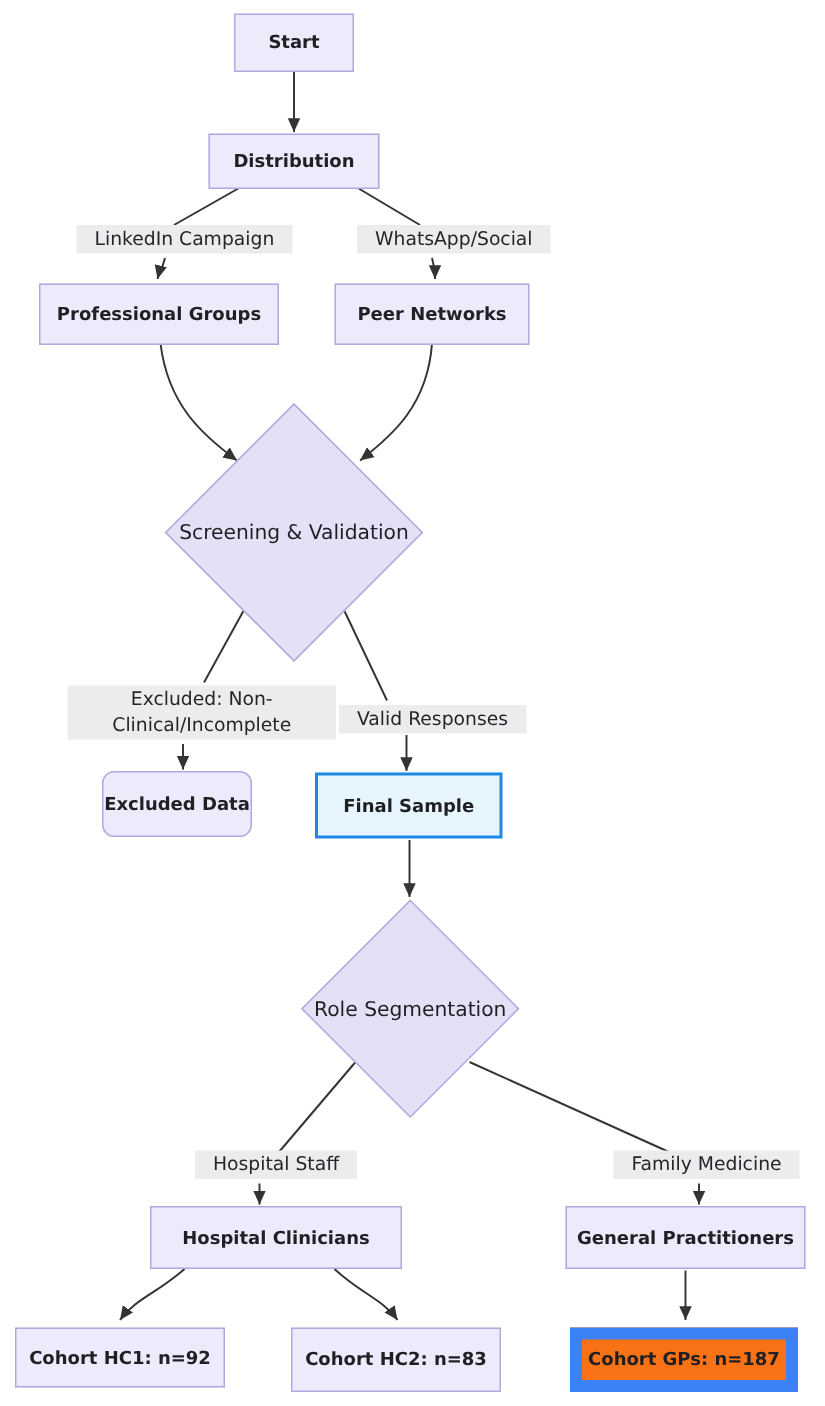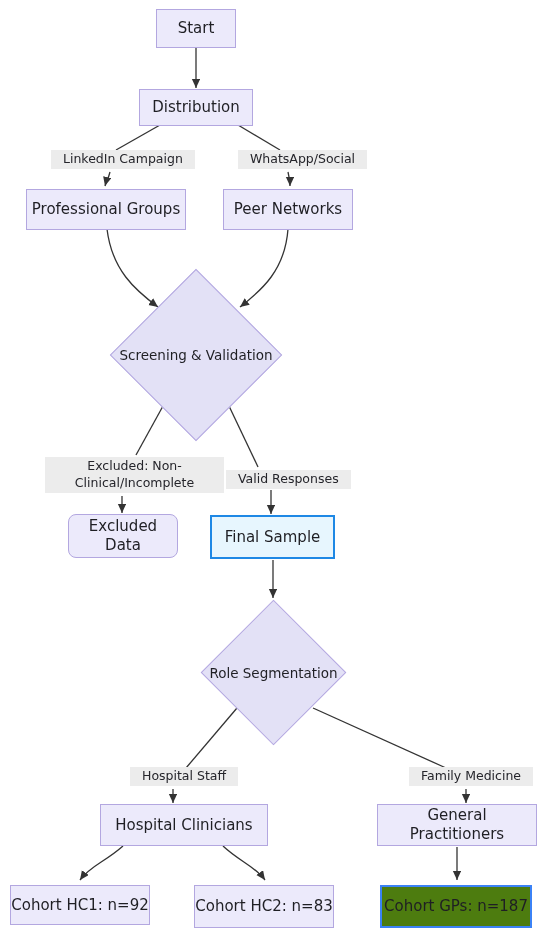--- a/index.html
+++ b/index.html
@@ -11,28 +11,29 @@
   }
   #stage{position:relative;width:550px;height:937px;}
   svg#edges{position:absolute;left:0;top:0;width:550px;height:937px;}
 
   .node{
     position:absolute;
     box-sizing:border-box;
     display:flex;align-items:center;justify-content:center;
     text-align:center;
     color:#1f1f24;
-    font-size:15px;
+    font-size:12px;
     line-height:1.25;
     background:#ECEAFB;
     border:1px solid #b3a7e0;
+    font-weight:bold;
   }
   .node.rounded{border-radius:8px;}
   .node.blue{background:#E7F6FE;border:2px solid #1e88e5;}
-  .node.red{background:#4d7c0f;border:2px solid #3b82f6;}
+  .node.red{background:#f97316;border:8px solid #3b82f6;}
 
   .diamond{
     position:absolute;
     display:flex;align-items:center;justify-content:center;
   }
   .diamond .dshape{
     position:absolute;left:0;top:0;width:100%;height:100%;
     background:#E3E1F6;
     border:1px solid #b3a7e0;
     transform:rotate(45deg);
@@ -114,21 +115,21 @@
 
   <div class="node" style="left:223px;top:189px;width:130px;height:41px;">
     <span>Peer Networks</span>
   </div>
 
   <div class="diamond" style="left:135px;top:294px;width:122px;height:122px;">
     <span class="dshape"></span>
     <span class="dlabel">Screening &amp; Validation</span>
   </div>
 
-  <div class="node rounded" style="left:68px;top:514px;width:110px;height:44px;align-items:center;">
+  <div class="node rounded" style="left:68px;top:514px;width:100px;height:44px;align-items:center;">
     <span>Excluded Data</span>
   </div>
 
   <div class="node blue" style="left:210px;top:515px;width:125px;height:44px;">
     <span>Final Sample</span>
   </div>
 
   <div class="diamond" style="left:222px;top:621px;width:103px;height:103px;">
     <span class="dshape"></span>
     <span class="dlabel">Role Segmentation</span>

